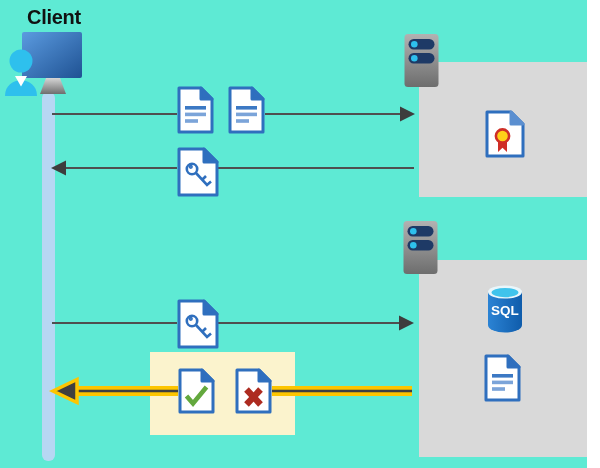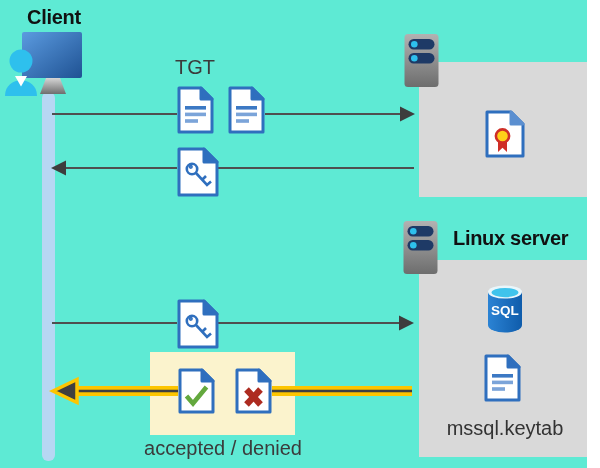--- a/index.html
+++ b/index.html
@@ -83,21 +83,20 @@
 
   <div class="abs lbl heading" style="left:27px;top:6px;">Client</div>
   <svg class="abs icon" style="left:2px;top:28px;" width="110" height="70" viewBox="0 0 110 70">
     <rect x="20" y="4" width="60" height="46" rx="2" fill="url(#gradMon)"></rect>
     <polygon points="44,50 58,50 64,66 38,66" fill="url(#gradStand)"></polygon>
     <circle cx="19" cy="33" r="11.5" fill="var(--person-cyan,#2ec0ed)"></circle>
     <path d="M3,68 C3,47 35,47 35,68 Z" fill="var(--person-cyan,#2ec0ed)"></path>
     <polygon points="13,48 25,48 19,58.5" fill="#ffffff"></polygon>
   </svg>
 
-  <div class="abs lbl small-lbl" style="left:167px;top:56px;width:56px;">TGT</div>
 
   <svg class="abs icon" style="left:177px;top:86px;" width="37" height="48" viewBox="0 0 37 48">
     <path d="M2,2 H24 L35,13 V46 H2 Z" fill="#fff" stroke="var(--doc-blue,#2f6fbe)" stroke-width="3" stroke-linejoin="round"></path>
     <polygon points="24,2 35,13 24,13" fill="var(--doc-blue,#2f6fbe)" stroke="var(--doc-blue,#2f6fbe)" stroke-width="3" stroke-linejoin="round"></polygon>
     <rect x="8" y="20" width="21" height="3.6" fill="var(--doc-bar-dark,#3c79c4)"></rect>
     <rect x="8" y="26.6" width="21" height="3.6" fill="var(--doc-bar-light,#7ba4d9)"></rect>
     <rect x="8" y="33.2" width="13" height="3.6" fill="var(--doc-bar-light,#7ba4d9)"></rect>
   </svg>
 
   <svg class="abs icon" style="left:228px;top:86px;" width="37" height="48" viewBox="0 0 37 48">
@@ -136,21 +135,20 @@
 
   <svg class="abs icon" style="left:235px;top:368px;" width="37" height="46" viewBox="0 0 37 46">
     <path d="M2,2 H24 L35,13 V44 H2 Z" fill="#fff" stroke="var(--doc-blue,#2f6fbe)" stroke-width="3" stroke-linejoin="round"></path>
     <polygon points="24,2 35,13 24,13" fill="var(--doc-blue,#2f6fbe)" stroke="var(--doc-blue,#2f6fbe)" stroke-width="3" stroke-linejoin="round"></polygon>
     <g stroke="var(--cross-red,#ad2b20)" stroke-width="6.4">
       <line x1="11.5" y1="21.5" x2="25.5" y2="36.5"></line>
       <line x1="25.5" y1="21.5" x2="11.5" y2="36.5"></line>
     </g>
   </svg>
 
-  <div class="abs lbl small-lbl" style="left:128px;top:437px;width:190px;">accepted / denied</div>
 
   <svg class="abs icon" style="left:403px;top:33px;" width="37" height="55" viewBox="0 0 36 55">
     <rect x="1" y="1" width="34" height="53" rx="3.5" fill="url(#gradServer)"></rect>
     <rect x="5" y="6" width="26" height="10.5" rx="5.2" fill="var(--server-pill-navy,#1e3a66)"></rect>
     <circle cx="10.8" cy="11.2" r="3.3" fill="var(--person-cyan,#2ec0ed)"></circle>
     <rect x="5" y="20" width="26" height="10.5" rx="5.2" fill="var(--server-pill-navy,#1e3a66)"></rect>
     <circle cx="10.8" cy="25.2" r="3.3" fill="var(--person-cyan,#2ec0ed)"></circle>
   </svg>
 
   <svg class="abs icon" style="left:485px;top:110px;" width="40" height="48" viewBox="0 0 40 48">
@@ -160,31 +158,29 @@
     <circle cx="17.5" cy="26" r="6.6" fill="var(--seal-yellow,#ffd019)" stroke="var(--seal-red,#cf2e27)" stroke-width="2.6"></circle>
   </svg>
 
   <svg class="abs icon" style="left:402px;top:220px;" width="37" height="55" viewBox="0 0 36 55">
     <rect x="1" y="1" width="34" height="53" rx="3.5" fill="url(#gradServer)"></rect>
     <rect x="5" y="6" width="26" height="10.5" rx="5.2" fill="var(--server-pill-navy,#1e3a66)"></rect>
     <circle cx="10.8" cy="11.2" r="3.3" fill="var(--person-cyan,#2ec0ed)"></circle>
     <rect x="5" y="20" width="26" height="10.5" rx="5.2" fill="var(--server-pill-navy,#1e3a66)"></rect>
     <circle cx="10.8" cy="25.2" r="3.3" fill="var(--person-cyan,#2ec0ed)"></circle>
   </svg>
-  <div class="abs lbl heading" style="left:453px;top:227px;width:145px;white-space:nowrap;">Linux server</div>
 
   <svg class="abs icon" style="left:486px;top:283px;" width="38" height="52" viewBox="0 0 38 52">
     <path d="M2,9 V42 A17,7.5 0 0 0 36,42 V9 Z" fill="url(#gradSql)"></path>
     <ellipse cx="19" cy="9" rx="17" ry="6.6" fill="#e9f6fb"></ellipse>
     <ellipse cx="19" cy="9.6" rx="13.4" ry="4.6" fill="var(--sql-top-cyan,#3fc3ec)"></ellipse>
     <text x="19" y="31.5" text-anchor="middle" font-family="Liberation Sans, sans-serif" font-size="13.5" font-weight="bold" fill="#ffffff">SQL</text>
   </svg>
 
   <svg class="abs icon" style="left:483px;top:354px;" width="39" height="48" viewBox="0 0 37 48">
     <path d="M2,2 H24 L35,13 V46 H2 Z" fill="#fff" stroke="var(--doc-blue,#2f6fbe)" stroke-width="3" stroke-linejoin="round"></path>
     <polygon points="24,2 35,13 24,13" fill="var(--doc-blue,#2f6fbe)" stroke="var(--doc-blue,#2f6fbe)" stroke-width="3" stroke-linejoin="round"></polygon>
     <rect x="8" y="20" width="21" height="3.6" fill="var(--doc-bar-dark,#3c79c4)"></rect>
     <rect x="8" y="26.6" width="21" height="3.6" fill="var(--doc-bar-light,#7ba4d9)"></rect>
     <rect x="8" y="33.2" width="13" height="3.6" fill="var(--doc-bar-light,#7ba4d9)"></rect>
   </svg>
-  <div class="abs lbl small-lbl" style="left:440px;top:417px;width:130px;color:#333;">mssql.keytab</div>
 
 </div>
 
 </body></html>

